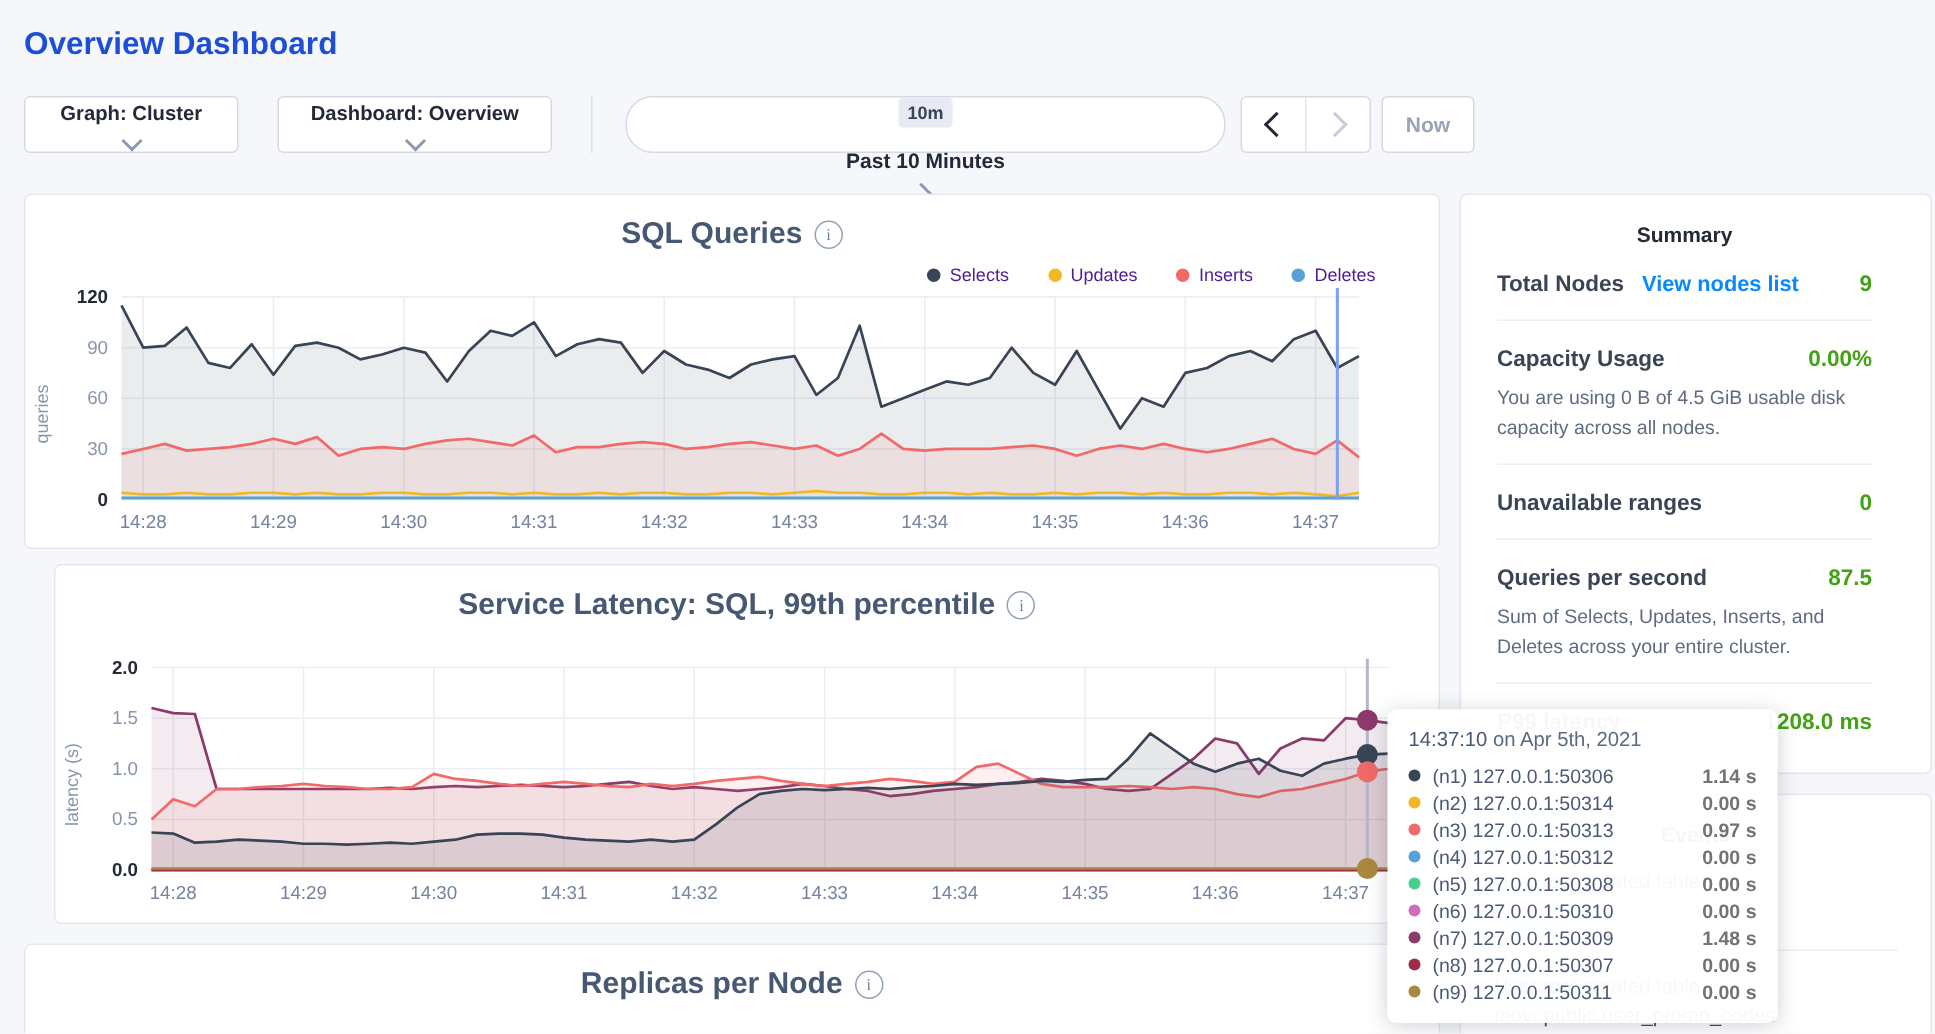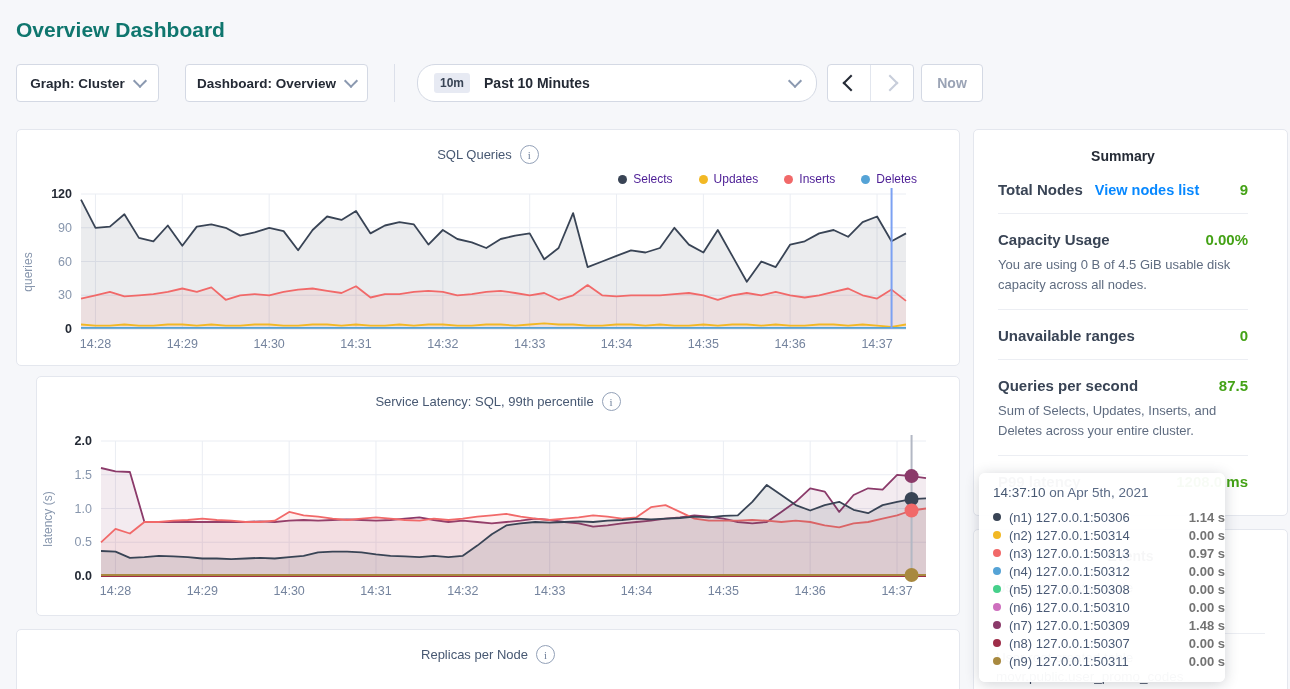--- a/index.html
+++ b/index.html
@@ -1,26 +1,26 @@
 <!DOCTYPE html>
 <html><head>
 <meta charset="utf-8">
 <style>
   html,body{margin:0;padding:0;}
   body{
     width:1290px;height:689px;overflow:hidden;background:#f6f7fa;
     font-family:"Liberation Sans",sans-serif;color:#242a35;position:relative;
   }
   .page{padding:14px 16px 0 16px;}
-  .page-title{font-size:21px;font-weight:600;margin:4px 0 0 0;color:#0f766e;}
+  .page-title{font-size:21px;font-weight:600;margin:4px 0 0 0;color:#1d4ed8;}
   
   .controls{display:flex;align-items:center;margin-top:22px;height:38px;}
   .btn{background:#fff;border:1px solid #d4d9e4;border-radius:4px;height:38px;
        display:flex;align-items:center;justify-content:center;gap:10px;
-       font-weight:700;font-size:13.5px;color:#242a35;box-sizing:border-box;cursor:pointer;}
+       font-weight:700;font-size:13.5px;color:#242a35;box-sizing:border-box;cursor:pointer;flex-direction:column;}
   .dd-graph{width:143px;}
   .dd-dashboard{width:183px;margin-left:26px;}
   .caret{width:8px;height:8px;border-right:2px solid #8b99b0;border-bottom:2px solid #8b99b0;
          transform:rotate(45deg);margin-top:-4px;}
   .vsep{width:1px;height:38px;background:#dce0ea;margin-left:26px;}
   .time-picker{width:400px;margin-left:22px;justify-content:flex-start;padding:0 16px;gap:14px;border-radius:18px;}
   .time-badge{background:#e7eaf3;color:#394455;font-size:12px;font-weight:700;
               padding:3px 6px;border-radius:3px;}
   .time-label{flex:1;text-align:left;font-size:14px;}
   .arrow-group{display:flex;margin-left:10px;height:38px;border:1px solid #d4d9e4;
@@ -29,21 +29,21 @@
   .arrow-btn + .arrow-btn{border-left:1px solid #e2e6ee;}
   .chev{width:10px;height:10px;border-left:2.5px solid #242a35;border-bottom:2.5px solid #242a35;}
   .chev.left{transform:rotate(45deg);margin-left:4px;}
   .chev.right{transform:rotate(225deg);margin-right:4px;border-color:#c7cdda;}
   .now-btn{width:62px;margin-left:7px;color:#9aa3b5;font-size:14px;cursor:default;}
   
   .content{display:grid;grid-template-columns:944px 315px;column-gap:13px;margin-top:27px;align-items:start;}
   .card{background:#fff;border:1px solid #e4e7ee;border-radius:5px;box-sizing:border-box;}
   .chart-card{position:relative;}
   .chart-title-row{display:flex;align-items:center;justify-content:center;gap:8px;margin-top:15px;}
-  .chart-title{font-size:13px;font-weight:400;color:#475872;}
+  .chart-title{font-size:20px;font-weight:700;color:#475872;}
   .info-icon{width:17px;height:17px;border:1px solid #93a1b8;border-radius:50%;color:#70819c;
              font-size:11px;display:flex;align-items:center;justify-content:center;
              font-family:"Liberation Serif",serif;cursor:pointer;}
   .legend-row{display:flex;justify-content:flex-end;gap:26px;padding-right:42px;margin-top:8px;height:14px;}
   .legend-item{display:flex;align-items:center;gap:6px;font-size:12px;color:#4c1d95;cursor:pointer;}
   .legend-dot{width:9px;height:9px;border-radius:50%;}
   .chart-wrap{position:relative;margin-top:2px;}
   .ylab{position:absolute;left:4px;top:50%;transform:translateY(-50%) rotate(180deg);
         writing-mode:vertical-rl;font-size:12px;color:#8796ad;}
   .spacer22{height:22px;}
@@ -53,22 +53,22 @@
   .sum-item{padding:17px 0 15px 0;border-bottom:1px solid #eceef3;}
   .sum-item:last-child{border-bottom:none;}
   .sum-head{display:flex;align-items:center;font-size:15px;font-weight:700;color:#394455;}
   .sum-link{color:#0788ff;margin-left:12px;font-size:14.5px;cursor:pointer;}
   .sum-value{margin-left:auto;color:#44a216;}
   .sum-desc{font-size:13px;font-weight:400;color:#5f6c80;line-height:1.5;margin-top:7px;}
   .events-card{margin-top:13px;padding:18px 22px;height:210px;}
   .event-row{padding:14px 0 16px 0;font-size:13.5px;color:#3f4a5f;line-height:1.45;border-bottom:1px solid #eceef3;}
   .event-row:last-child{border-bottom:none;}
   
-  .tooltip{position:absolute;left:979px;top:473px;width:232px;background:rgba(255,255,255,0.96);
-           border-radius:6px;box-shadow:0 2px 14px rgba(40,50,70,0.22);padding:12px 0 12px 14px;z-index:10;}
+  .tooltip{position:absolute;left:925px;top:473px;width:232px;background:rgba(255,255,255,0.96);
+           border-radius:6px;box-shadow:0 2px 14px rgba(40,50,70,0.22);padding:12px 14px 12px 14px;z-index:10;}
   .tt-title{font-size:13.5px;color:#5a6a85;margin-bottom:8px;}
   .tt-title b{color:#475872;font-weight:400;}
   .tt-row{display:flex;align-items:center;gap:8px;font-size:13px;color:#4a5a75;height:18px;}
   .tt-dot{width:8px;height:8px;border-radius:50%;flex:none;}
   .tt-val{margin-left:auto;font-weight:700;color:#737373;white-space:nowrap;}
   svg{display:block;}
   text{font-family:"Liberation Sans",sans-serif;}
 </style>
 </head>
 <body>

